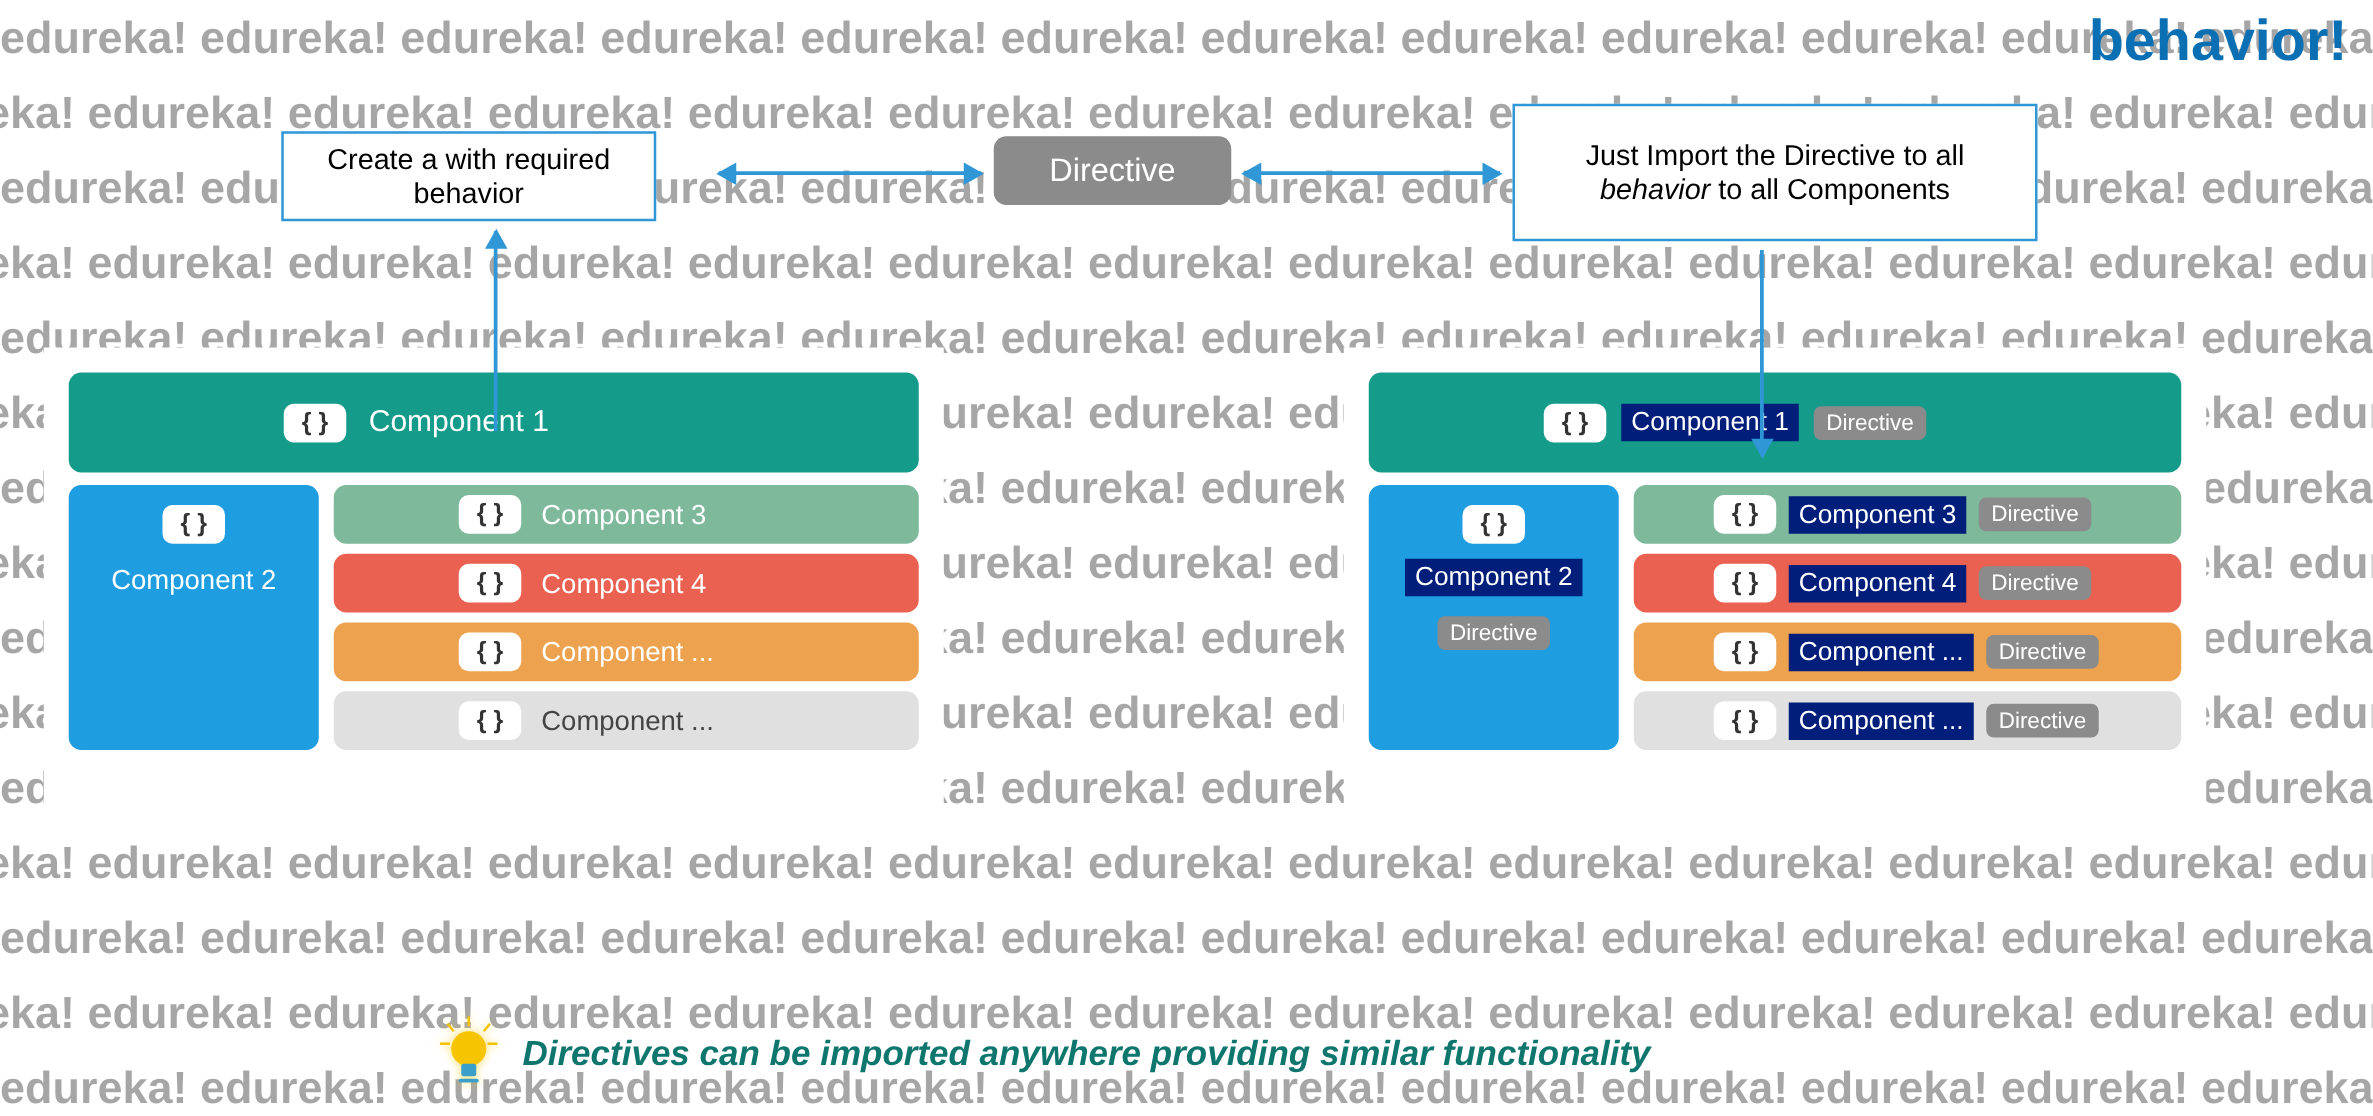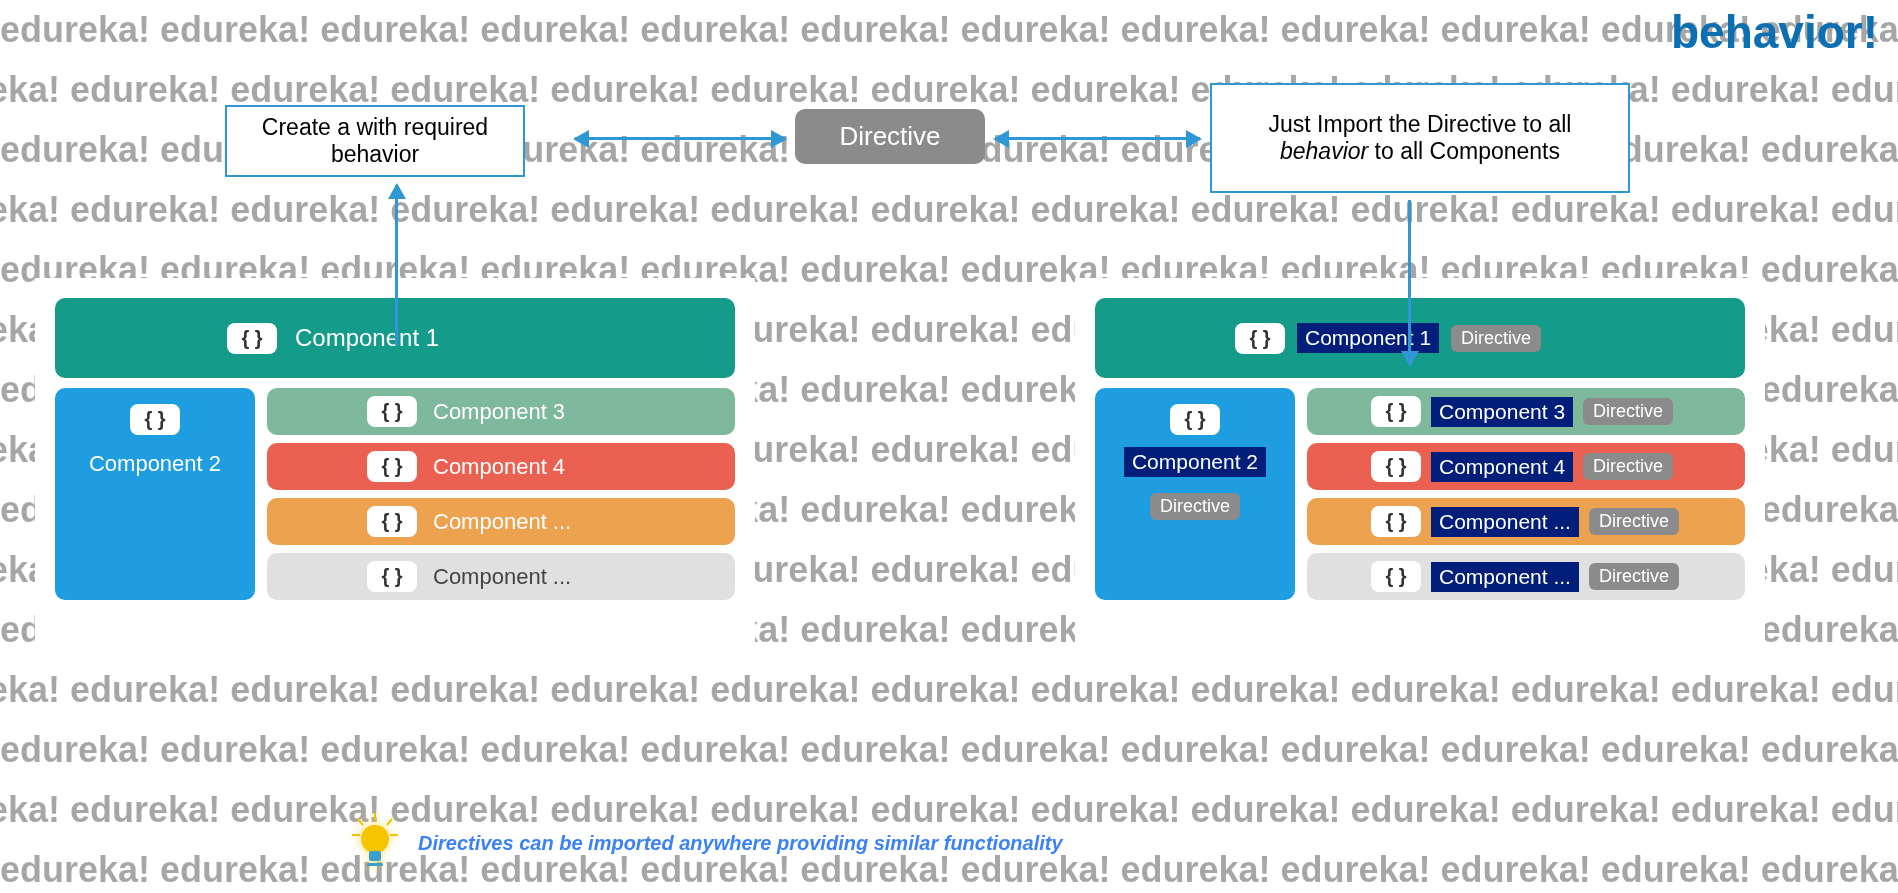--- a/index.html
+++ b/index.html
@@ -180,22 +180,22 @@
     width: 50px; height: 60px; position: relative;
   }
   .bulb .glow {
     position: absolute; inset: 0;
     display: flex; align-items: center; justify-content: center;
   }
   .bulb svg { filter: drop-shadow(0 0 4px rgba(243,200,0,.6)); }
   .footer-text {
     font-style: italic;
     font-weight: 700;
-    font-size: 20px;
-    color: #3b82f6;
+    font-size: 28px;
+    color: #0f766e;
   }
 </style>
 </head>
 <body>
 
 <div class="watermark" id="wm">
     <div class="watermark-row" style="margin-left: 0px;">edureka!  edureka!  edureka!  edureka!  edureka!  edureka!  edureka!  edureka!  edureka!  edureka!  edureka!  edureka!  edureka!  edureka!  </div>
     <div class="watermark-row" style="margin-left: -90px;">edureka!  edureka!  edureka!  edureka!  edureka!  edureka!  edureka!  edureka!  edureka!  edureka!  edureka!  edureka!  edureka!  edureka!  </div>
     <div class="watermark-row" style="margin-left: 0px;">edureka!  edureka!  edureka!  edureka!  edureka!  edureka!  edureka!  edureka!  edureka!  edureka!  edureka!  edureka!  edureka!  edureka!  </div>
     <div class="watermark-row" style="margin-left: -90px;">edureka!  edureka!  edureka!  edureka!  edureka!  edureka!  edureka!  edureka!  edureka!  edureka!  edureka!  edureka!  edureka!  edureka!  </div>

